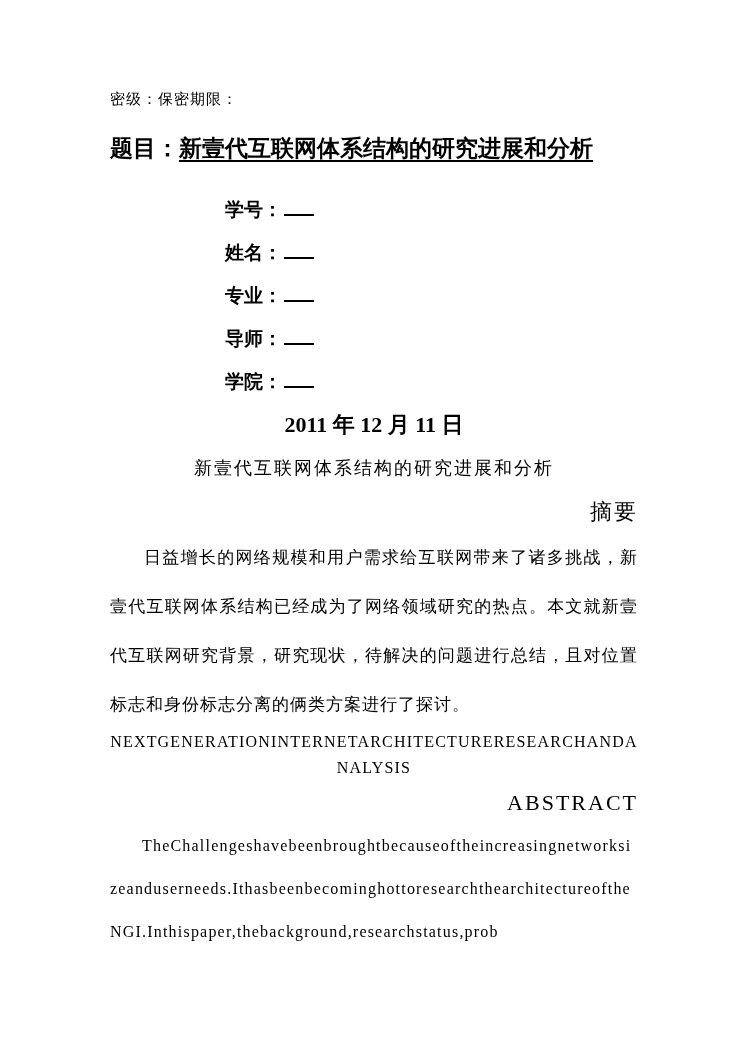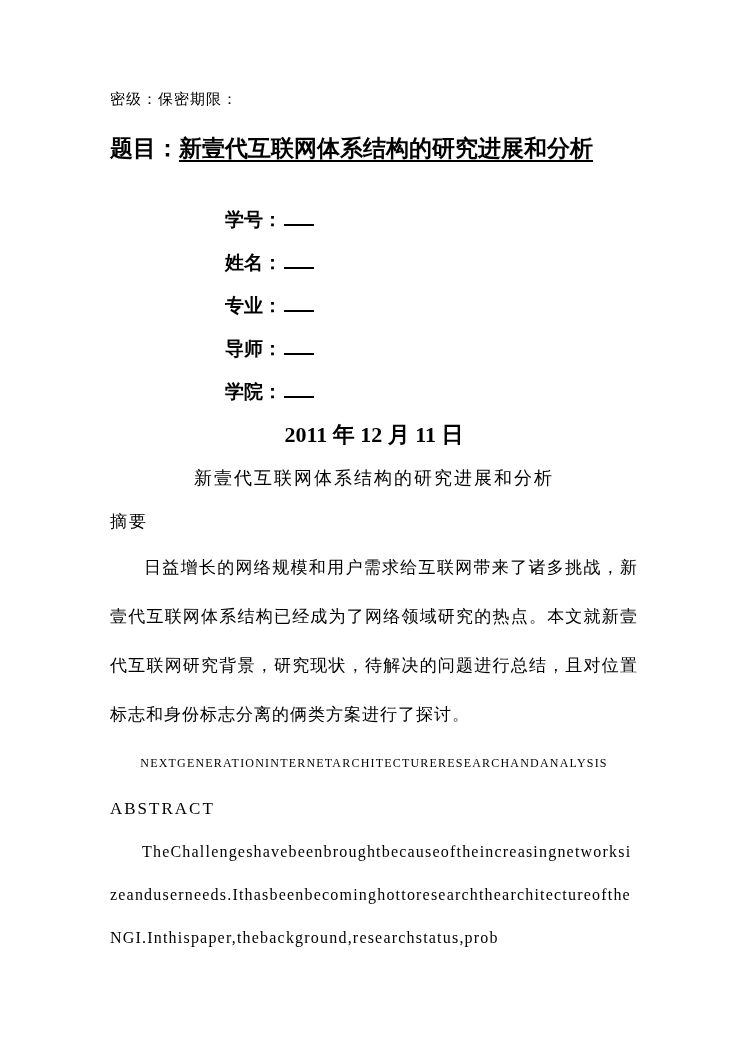--- a/index.html
+++ b/index.html
@@ -17,21 +17,21 @@
   }
   .security {
     font-size: 15px;
     font-weight: normal;
     margin-bottom: 24px;
     letter-spacing: 1px;
   }
   .doc-title {
     font-size: 23px;
     font-weight: bold;
-    margin-bottom: 34px;
+    margin-bottom: 24px;
     white-space: nowrap;
   }
   .doc-title .underlined {
     text-decoration: underline;
     text-underline-offset: 4px;
   }
   .fields { margin-left: 115px; }
   .field {
     font-size: 19px;
     font-weight: bold;
@@ -53,42 +53,42 @@
     height: 43px;
   }
   .cn-title {
     text-align: center;
     font-size: 18px;
     line-height: 44px;
     height: 44px;
     letter-spacing: 2px;
   }
   .section-heading {
-    text-align: left;
-    font-size: 17px;
+    text-align: right;
+    font-size: 22px;
     line-height: 43px;
     height: 43px;
     letter-spacing: 2px;
   }
   .abstract-cn {
     font-size: 17px;
     line-height: 49px;
     text-align: justify;
     text-indent: 2em;
     letter-spacing: 1px;
   }
   .keywords {
     font-size: 17px;
     font-weight: bold;
     line-height: 43px;
     letter-spacing: 1px;
   }
   .en-title {
-    font-size: 12px;
-    line-height: 48px;
+    font-size: 16px;
+    line-height: 26px;
     text-align: center;
     word-break: break-all;
     letter-spacing: 1.2px;
   }
   .abstract-en {
     font-size: 16px;
     line-height: 43px;
     text-align: justify;
     text-indent: 2em;
     word-break: break-all;

